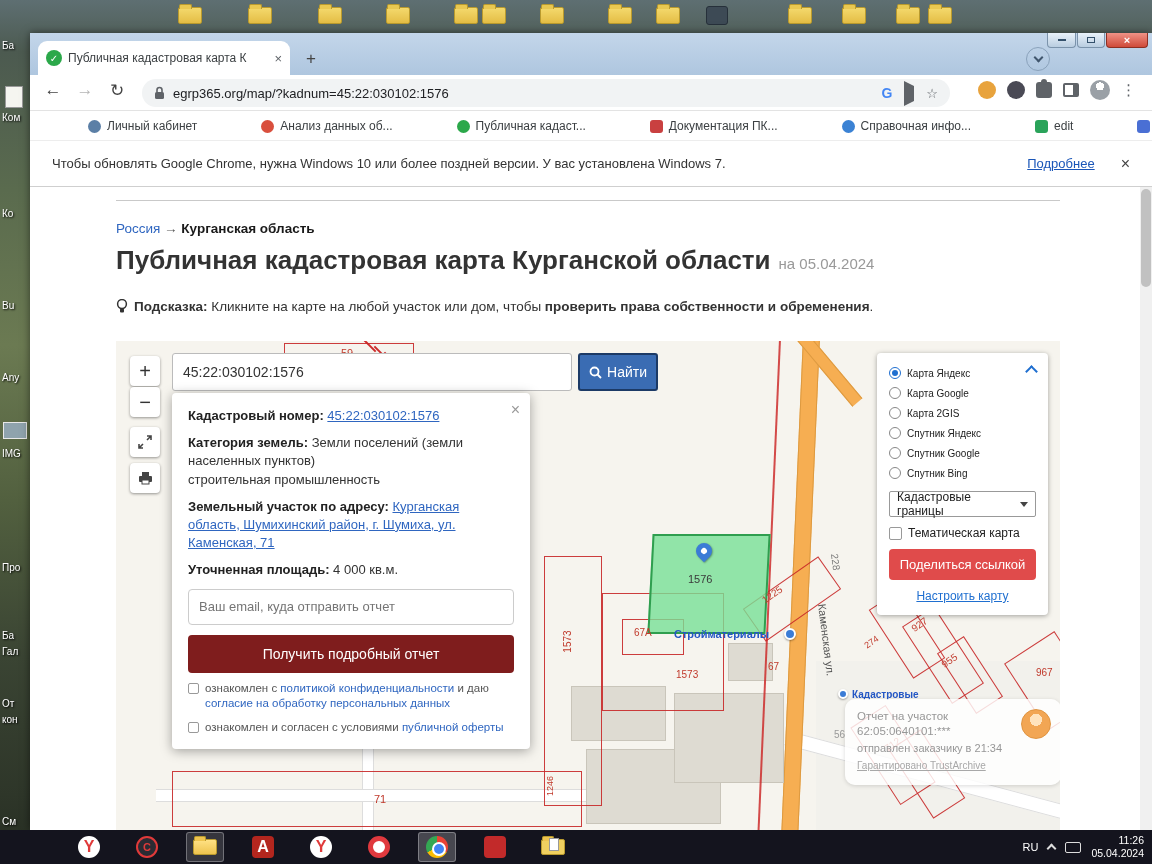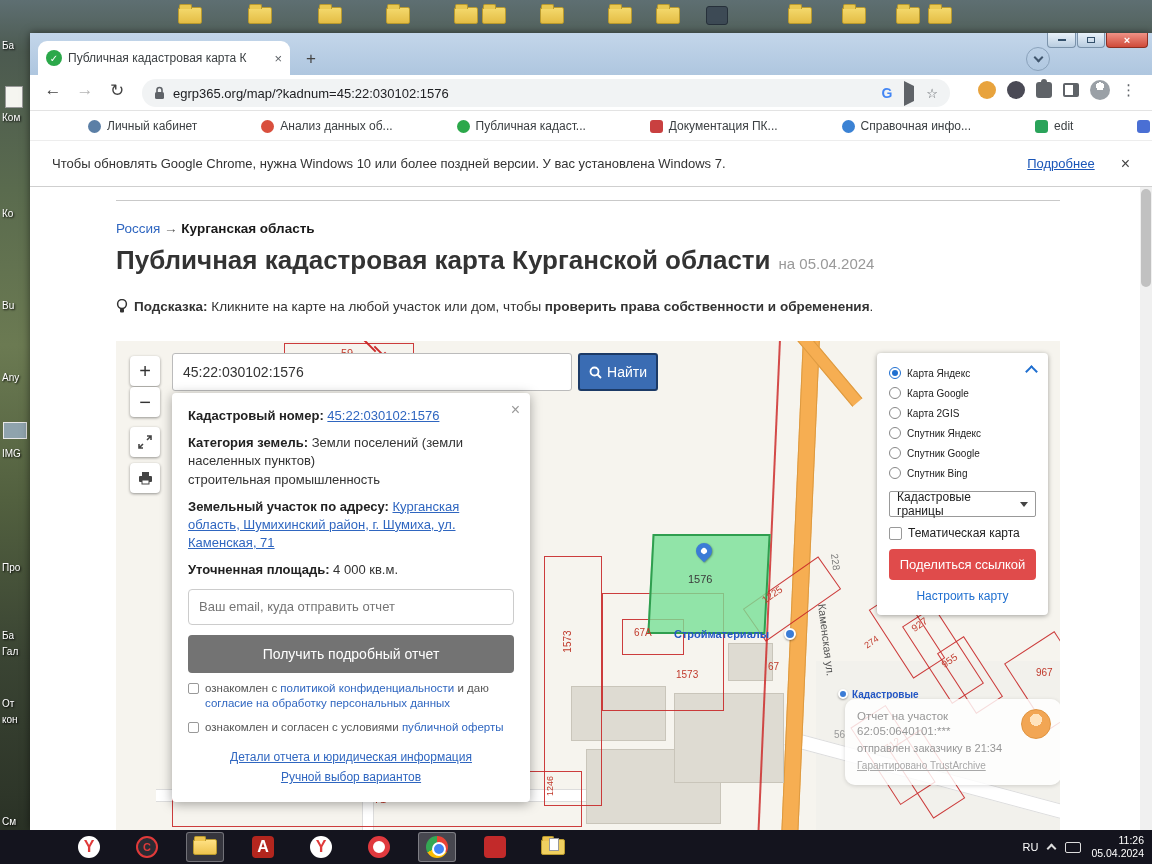--- a/index.html
+++ b/index.html
@@ -89,37 +89,37 @@
   .mapbtn { position:absolute; left:14px; width:30px; height:30px; background:#fff; border-radius:4px; box-shadow:0 1px 3px rgba(0,0,0,.4); display:flex; align-items:center; justify-content:center; font-size:20px; color:#333; }
   .search-input { position:absolute; left:56px; top:12px; width:400px; height:38px; border:1px solid #bbb; border-radius:3px; padding:0 10px; font-size:14px; color:#333; background:#fff; font-family:"Liberation Sans",sans-serif; }
   .find-btn { position:absolute; left:462px; top:12px; width:80px; height:38px; background:#3a6cb3; border:2px solid #1c3a66; border-radius:3px; color:#fff; font-size:14px; display:flex; align-items:center; justify-content:center; gap:5px; }
 
   .popup { position:absolute; left:56px; top:52px; width:358px; background:#fff; border-radius:4px; box-shadow:0 2px 12px rgba(0,0,0,.35); padding:14px 16px 14px; font-size:13px; color:#333; line-height:1.4; }
   .popup .x { position:absolute; top:6px; right:10px; font-size:16px; color:#999; }
   .popup b { color:#222; }
   .popup a { color:#2f66c0; text-decoration:underline; }
   .prow { margin-bottom:9px; }
   .email { width:100%; height:36px; border:1px solid #ccc; border-radius:4px; padding:0 10px; font-size:13px; font-family:"Liberation Sans",sans-serif; color:#333; }
-  .getreport { width:100%; height:38px; margin-top:10px; background:#737373; border:none; border-radius:4px; color:#fff; font-size:14px; font-family:"Liberation Sans",sans-serif; }
+  .getreport { width:100%; height:38px; margin-top:10px; background:#7f1d1d; border:none; border-radius:4px; color:#fff; font-size:14px; font-family:"Liberation Sans",sans-serif; }
   .chkrow { display:flex; gap:6px; font-size:11.5px; color:#555; margin-top:8px; line-height:1.35; }
   .chk { width:11px; height:11px; border:1px solid #999; border-radius:2px; background:#fff; flex:none; margin-top:2px; }
   .chkrow a { text-decoration:none; }
   .plinks { text-align:center; margin-top:12px; font-size:12px; line-height:1.7; }
 
   .layers { position:absolute; left:761px; top:12px; width:171px; background:#fff; border-radius:4px; box-shadow:0 1px 5px rgba(0,0,0,.35); padding:10px 12px 12px; }
   .lrow { display:flex; align-items:center; gap:6px; height:20px; font-size:10px; color:#222; }
   .radio { width:12px; height:12px; border:1px solid #888; border-radius:50%; flex:none; position:relative; background:#fff; }
   .radio.checked { border-color:#1f6fd0; }
   .radio.checked::after { content:""; position:absolute; left:2px; top:2px; width:6px; height:6px; border-radius:50%; background:#1f6fd0; }
   .chev-up { position:absolute; top:14px; right:12px; width:9px; height:9px; border-left:2px solid #1f6fd0; border-top:2px solid #1f6fd0; transform:rotate(45deg); }
   .lselect { margin-top:8px; height:26px; border:1px solid #999; border-radius:2px; font-size:12px; color:#222; display:flex; align-items:center; padding:0 7px; justify-content:space-between; background:#fff; }
   .seltri { width:0; height:0; border-top:5px solid #444; border-left:4px solid transparent; border-right:4px solid transparent; }
   .lchk { display:flex; align-items:center; gap:6px; font-size:12px; color:#222; margin-top:9px; }
   .sharebtn { width:100%; height:31px; margin-top:9px; background:#e04b4b; border:none; border-radius:4px; color:#fff; font-size:13px; font-family:"Liberation Sans",sans-serif; }
-  .configure { display:block; text-align:center; margin-top:9px; font-size:12px; color:#1f6fd0; }
+  .configure { display:block; text-align:center; margin-top:9px; font-size:12px; color:#1f6fd0; text-decoration:underline; }
 
   .toast { position:absolute; left:729px; top:358px; width:216px; height:86px; background:rgba(255,255,255,.82); border-radius:10px; padding:10px 12px; color:#979797; box-shadow:0 1px 4px rgba(0,0,0,.15); }
   .toast .t1 { font-size:11.5px; line-height:1.3; width:150px; }
   .toast .t2 { font-size:11px; margin-top:3px; }
   .toast .t3 { font-size:10px; margin-top:6px; text-decoration:underline; color:#a8a8a8; }
   .toast .tavatar { position:absolute; right:10px; top:10px; width:30px; height:30px; border-radius:50%; background:radial-gradient(circle at 50% 35%, #ffe3bd 0 6px, #f2a654 6px); border:1px solid #e09440; }
 
   
   .taskbar { position:absolute; left:0; bottom:0; width:100%; height:34px; background:#14141e; display:flex; align-items:center; padding-left:70px; gap:20px; }
   .tbi { width:38px; height:30px; display:flex; align-items:center; justify-content:center; flex:none; }
@@ -366,24 +366,20 @@
         <input class="email" placeholder="Ваш email, куда отправить отчет" style="">
         <button class="getreport">Получить подробный отчет</button>
         <div class="chkrow">
           <span class="chk"></span>
           <span><span>ознакомлен с </span><a style="text-decoration:none">политикой конфиденциальности</a><span> и даю </span><a style="text-decoration:none">согласие на обработку персональных данных</a></span>
         </div>
         <div class="chkrow">
           <span class="chk"></span>
           <span><span>ознакомлен и согласен с условиями </span><a style="text-decoration:none">публичной оферты</a></span>
         </div>
-        <div class="plinks">
-          <a>Детали отчета и юридическая информация</a><br>
-          <a>Ручной выбор вариантов</a>
-        </div>
       </div>
 
       <div class="layers">
         <span class="chev-up"></span>
         <div class="lrow">
             <span class="radio checked"></span>
             <span>Карта Яндекс</span>
           </div>
         <div class="lrow">
             <span class="radio"></span>

